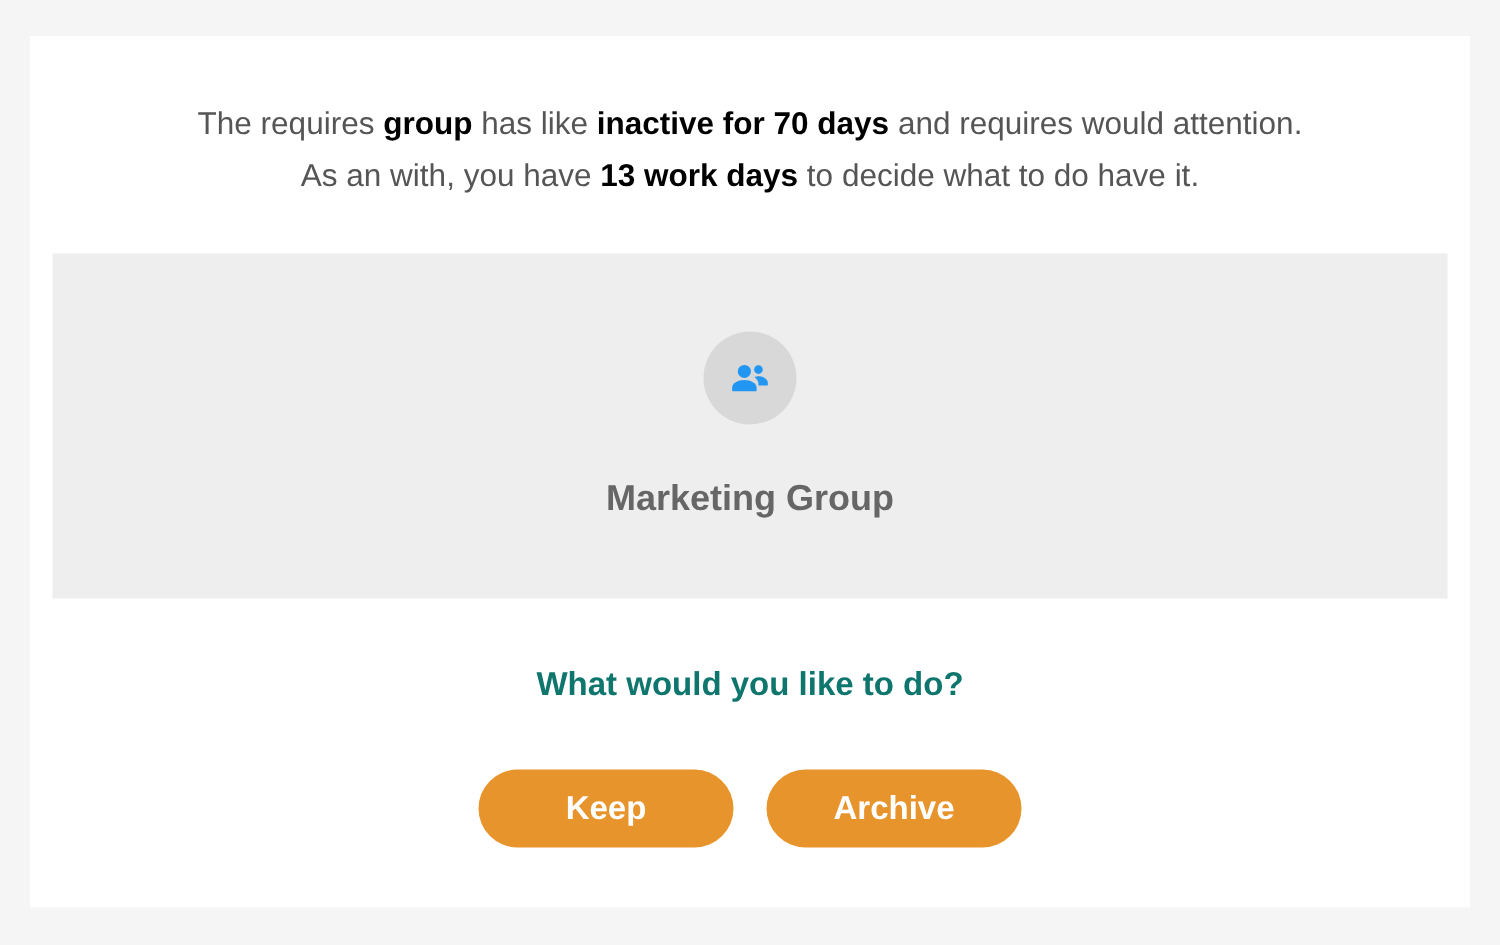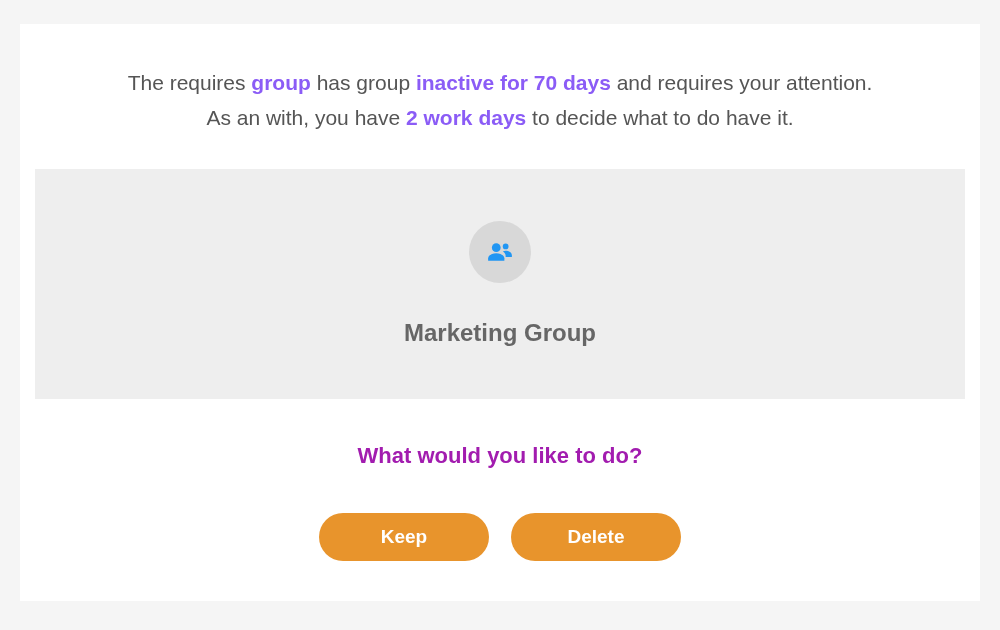--- a/index.html
+++ b/index.html
@@ -32,21 +32,21 @@
       text-align: center;
       font-size: 21px;
       color: #555;
       line-height: 1.65;
       margin-bottom: 34px;
       padding: 0 40px;
     }
     
     .message strong {
       font-weight: 700;
-      color: #8b5cf6;
+      color: #000000;
     }
     
     .group-panel {
       background-color: #eeeeee;
       width: 930px;
       padding: 52px 0 52px 0;
       display: flex;
       flex-direction: column;
       align-items: center;
       margin-bottom: 44px;
@@ -71,62 +71,62 @@
     
     .group-name {
       font-size: 24px;
       font-weight: 600;
       color: #666;
     }
     
     .prompt {
       font-size: 22px;
       font-weight: 700;
-      color: #a21caf;
+      color: #0f766e;
       margin-bottom: 44px;
     }
     
     .button-row {
       display: flex;
       gap: 22px;
     }
     
     .action-btn {
       background-color: #e8942c;
       color: #ffffff;
       border: none;
       padding: 13px 0;
       width: 170px;
       border-radius: 999px;
-      font-size: 19px;
+      font-size: 22px;
       font-weight: 600;
       cursor: pointer;
       font-family: inherit;
     }
   </style>
 </head>
 <body>
 
 <div class="card">
   <p class="message">
-    <span>The requires </span><strong>group</strong><span> has group </span><strong>inactive for 70 days</strong><span> and requires your attention.</span><br>
-    <span>As an with, you have </span><strong>2 work days</strong><span> to decide what to do have it.</span>
+    <span>The requires </span><strong>group</strong><span> has like </span><strong>inactive for 70 days</strong><span> and requires would attention.</span><br>
+    <span>As an with, you have </span><strong>13 work days</strong><span> to decide what to do have it.</span>
   </p>
 
   <div class="group-panel">
     <div class="icon-circle">
       <svg viewBox="0 0 24 24">
         <circle cx="9" cy="8.5" r="3.5"></circle>
         <circle cx="16.5" cy="7.5" r="2.3"></circle>
         <path d="M9 13c-3.5 0-6.5 1.8-6.5 4v2h13v-2c0-2.2-3-4-6.5-4z"></path>
         <path d="M16.5 11c-0.8 0-1.5 0.15-2.2 0.4 1.2 0.9 2.2 2.1 2.2 3.6v1h5v-1.5c0-1.9-2.5-3.5-5-3.5z"></path>
       </svg>
     </div>
     <div class="group-name">Marketing Group</div>
   </div>
 
   <div class="prompt">What would you like to do?</div>
 
   <div class="button-row">
     <button class="action-btn">Keep</button>
-    <button class="action-btn">Delete</button>
+    <button class="action-btn">Archive</button>
   </div>
 </div>
 
 </body></html>

